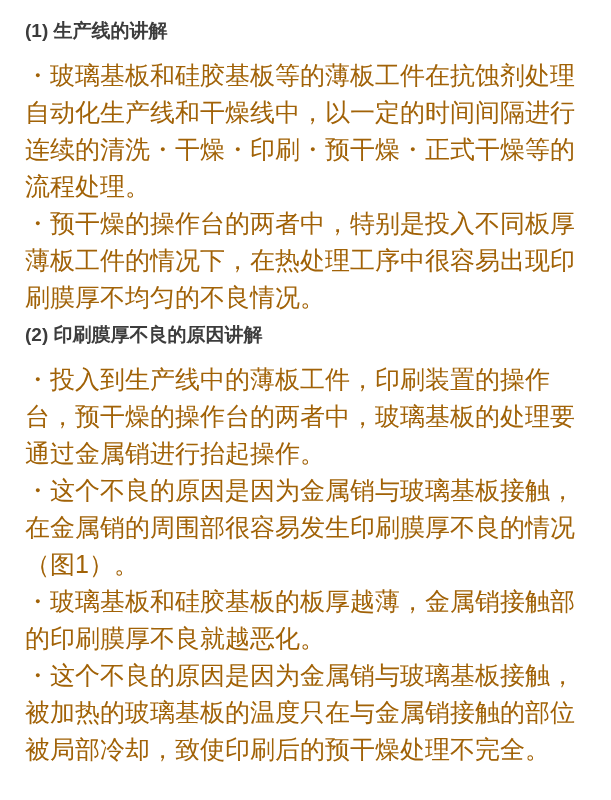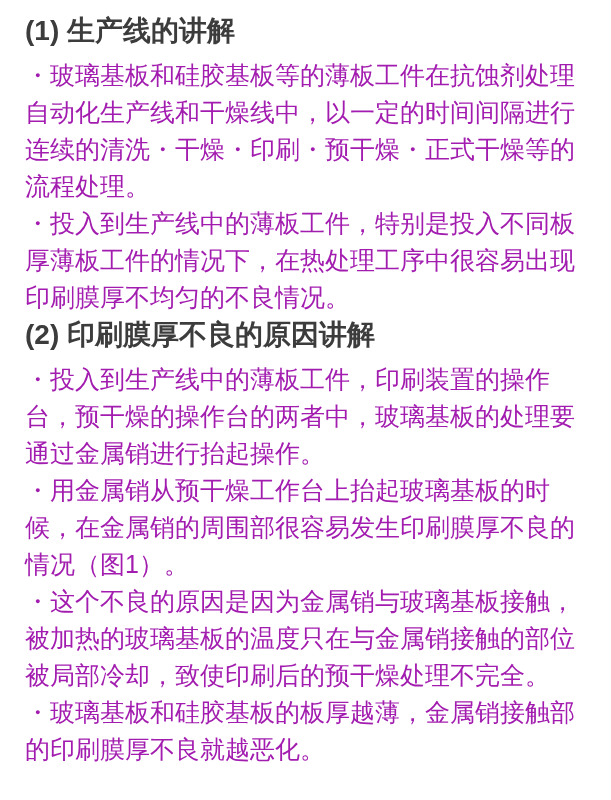--- a/index.html
+++ b/index.html
@@ -14,54 +14,54 @@
     font-family: "Liberation Sans", "DejaVu Sans", sans-serif;
   }
   .page {
     box-sizing: border-box;
     width: 611px;
     height: 800px;
     padding: 8px 23px 0 25px;
     background: #ffffff;
   }
   .section-heading {
-    font-size: 28px;
+    font-size: 19px;
     font-weight: bold;
     color: #3c3c3c;
     line-height: 37px;
     margin: 0 0 8px 0;
     letter-spacing: 0;
   }
   .section-heading.first {
     margin-top: 4px;
   }
   .section-heading.later {
   }
   .bullet-paragraph {
     font-size: 25px;
-    color: #a21caf;
+    color: #a16207;
     line-height: 37px;
     margin: 0;
     text-align: left;
     word-break: normal;
     overflow-wrap: break-word;
   }
 </style>
 </head>
 <body>
 
 <div class="page">
 
   <section>
     <h2 class="section-heading first">(1) 生产线的讲解</h2>
     <p class="bullet-paragraph">・玻璃基板和硅胶基板等的薄板工件在抗蚀剂处理自动化生产线和干燥线中，以一定的时间间隔进行连续的清洗・干燥・印刷・预干燥・正式干燥等的流程处理。</p>
-    <p class="bullet-paragraph">・投入到生产线中的薄板工件，特别是投入不同板厚薄板工件的情况下，在热处理工序中很容易出现印刷膜厚不均匀的不良情况。</p>
+    <p class="bullet-paragraph">・预干燥的操作台的两者中，特别是投入不同板厚薄板工件的情况下，在热处理工序中很容易出现印刷膜厚不均匀的不良情况。</p>
   </section>
 
   <section>
     <h2 class="section-heading later">(2) 印刷膜厚不良的原因讲解</h2>
     <p class="bullet-paragraph">・投入到生产线中的薄板工件，印刷装置的操作台，预干燥的操作台的两者中，玻璃基板的处理要通过金属销进行抬起操作。</p>
-    <p class="bullet-paragraph">・用金属销从预干燥工作台上抬起玻璃基板的时候，在金属销的周围部很容易发生印刷膜厚不良的情况（图1）。</p>
+    <p class="bullet-paragraph">・这个不良的原因是因为金属销与玻璃基板接触，在金属销的周围部很容易发生印刷膜厚不良的情况（图1）。</p>
+    <p class="bullet-paragraph">・玻璃基板和硅胶基板的板厚越薄，金属销接触部的印刷膜厚不良就越恶化。</p>
     <p class="bullet-paragraph">・这个不良的原因是因为金属销与玻璃基板接触，被加热的玻璃基板的温度只在与金属销接触的部位被局部冷却，致使印刷后的预干燥处理不完全。</p>
-    <p class="bullet-paragraph">・玻璃基板和硅胶基板的板厚越薄，金属销接触部的印刷膜厚不良就越恶化。</p>
   </section>
 
 </div>
 
 </body></html>

